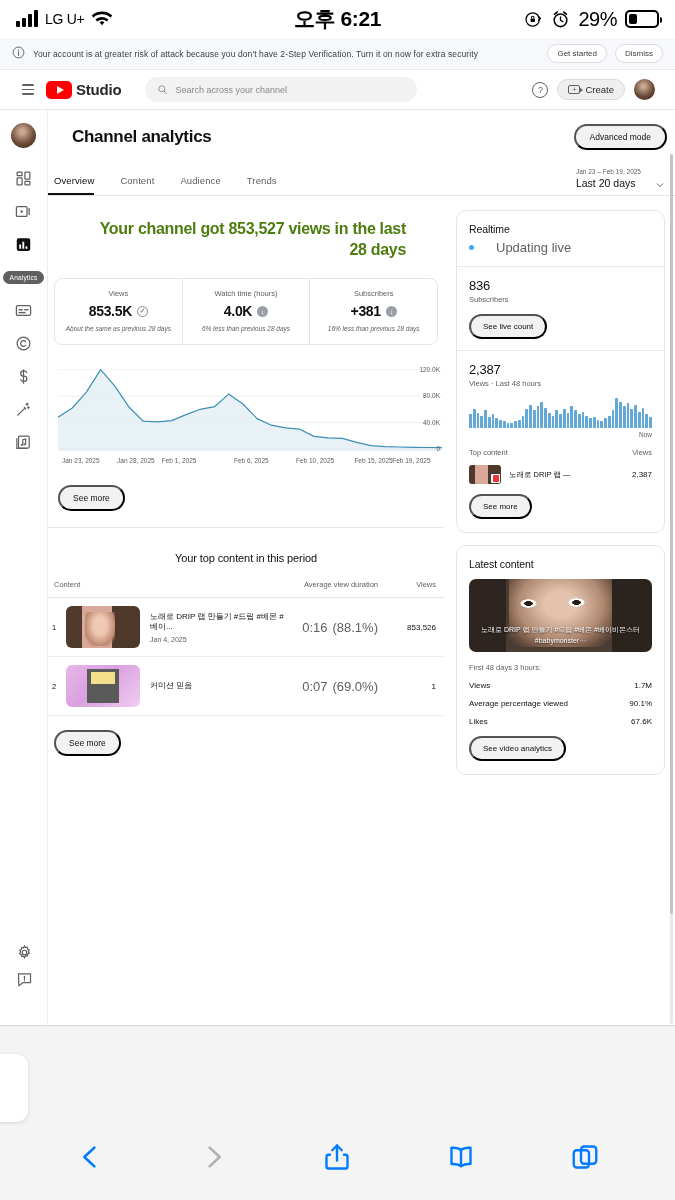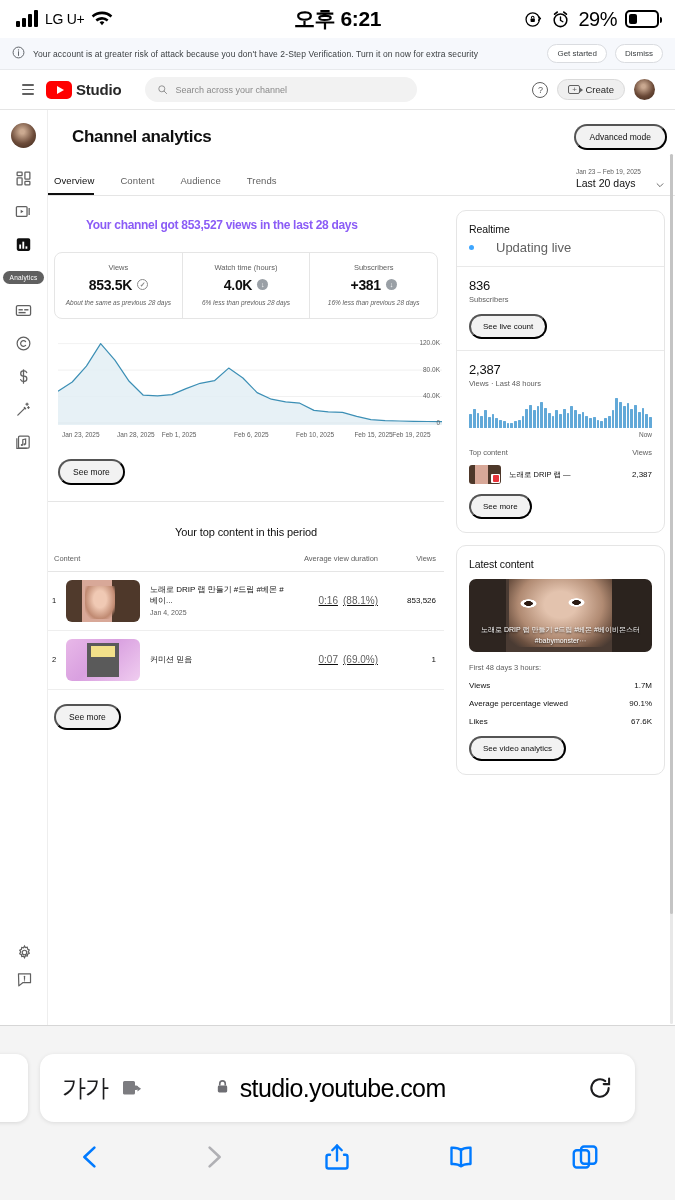--- a/index.html
+++ b/index.html
@@ -144,21 +144,21 @@
   .dr-small { font-size: 6.5px; color: #606060; margin-bottom: 2px; }
   .dr-main { font-size: 10.5px; color: #0f0f0f; }
   .chev { width: 10px; height: 10px; color:#606060; margin-bottom: 3px;}
 
   
   .content-grid { display: flex; gap: 12px; padding: 0 10px 0 0; }
   .col-left { flex: 1; padding-left: 0; }
   .col-right { width: 209px; flex-shrink: 0; padding-top: 14px; }
 
   .hero-head {
-    text-align: left; font-size: 12px; font-weight: 700; color: #8b5cf6;
+    text-align: right; font-size: 16px; font-weight: 700; color: #4d7c0f;
     line-height: 1.32; padding: 22px 38px 18px 38px; letter-spacing: -.3px;
   }
 
   
   .metrics { display: flex; border: 1px solid #e5e5e5; border-radius: 8px;
              margin: 0 6px; overflow: hidden; background:#fff;}
   .metric { flex: 1; text-align: center; padding: 10px 4px 12px 4px;
             border-right: 1px solid #e5e5e5; }
   .metric:last-child { border-right: none; }
   .m-label { font-size: 7.5px; color: #606060; margin-bottom: 5px; }
@@ -200,21 +200,21 @@
   .thumb.t1::after{content:"";position:absolute;left:26%;top:14%;width:40%;height:80%;
     background: radial-gradient(ellipse at 50% 40%, #f0c9b4 30%, #c08a72 70%, transparent 85%);}
   .thumb.t2 { background: linear-gradient(135deg,#e8b8e8 0%,#d9a0e0 45%,#f0cdf0 100%); }
   .thumb.t2::after{content:"";position:absolute;left:28%;top:10%;width:44%;height:80%;
     background:#5a5a5a;}
   .thumb.t2::before{content:"";position:absolute;left:34%;top:16%;width:32%;height:28%;
     background:#f2e08a; z-index:2;}
   .cellflex { display: flex; align-items: center; gap: 10px; }
   .v-title { font-size: 8px; color: #0f0f0f; line-height:1.3; }
   .v-date { font-size: 7px; color: #606060; margin-top: 3px; }
-  .td-avd { text-align: right; font-size: 10px; color: #0f0f0f; white-space: nowrap; text-decoration: underline;}
+  .td-avd { text-align: right; font-size: 13px; color: #0f0f0f; white-space: nowrap;}
   .td-avd span { color: #606060; margin-left: 5px; }
   .td-views { text-align: right; font-size: 8px; color: #0f0f0f; padding-right: 8px !important;}
 
   
   .panel { border: 1px solid #e5e5e5; border-radius: 10px; background: #fff;
            padding: 12px 12px 13px 12px; margin-bottom: 12px; }
   .p-title { font-size: 10.5px; color: #0f0f0f; margin-bottom: 5px; letter-spacing:-.1px;}
   .live { display: flex; align-items: center; gap: 22px; font-size: 13px; color: #606060; }
   .live-dot { width: 5px; height: 5px; border-radius: 50%; background: #3ea6ff; }
   .p-sep { border-top: 1px solid #e9e9e9; margin: 11px -12px 11px -12px; }
@@ -717,44 +717,20 @@
       </div>
 
       <div class="vscroll">
           <i></i>
         </div>
     </div>
   </div>
 
   <div class="safari">
     <div class="tab-peek"></div>
-    <div class="urlbar">
-      <span class="aa">가가</span>
-      <span class="puzzle">
-        <svg viewBox="0 0 24 24" fill="currentColor">
-            <path d="M3 5.5A1.5 1.5 0 014.5 4h9A1.5 1.5 0 0115 5.5v3h1.2a2.2 2.2 0 010 4.4H15v3a1.5 1.5 0 01-1.5 1.5h-9A1.5 1.5 0 013 16.4z"></path>
-            <path d="M17.5 9.2l3.6 2.6-3.6 2.6z"></path>
-          </svg>
-      </span>
-      <span class="lockwrap">
-        <span class="lock">
-          <svg viewBox="0 0 24 24" fill="currentColor">
-              <rect x="4.5" y="10.5" width="15" height="11" rx="2.2"></rect>
-              <path d="M7.6 10.5V7.4a4.4 4.4 0 018.8 0v3.1" fill="none" stroke="currentColor" stroke-width="2.6"></path>
-            </svg>
-        </span>
-        <span class="url">studio.youtube.com</span>
-      </span>
-      <span class="reload">
-        <svg viewBox="0 0 24 24" fill="none" stroke="currentColor" stroke-width="1.9" stroke-linecap="round">
-            <path d="M20 12a8 8 0 11-3.1-6.3"></path>
-            <path d="M20.4 3.2v5.2h-5"></path>
-          </svg>
-      </span>
-    </div>
     <div class="nav-row">
       <span class="nav-ic">
         <svg viewBox="0 0 24 24" fill="none" stroke="currentColor" stroke-width="2.1" stroke-linecap="round" stroke-linejoin="round">
             <path d="M15.5 4.5L7.5 12l8 7.5"></path>
           </svg>
       </span>
       <span class="nav-ic dim">
         <svg viewBox="0 0 24 24" fill="none" stroke="currentColor" stroke-width="2.1" stroke-linecap="round" stroke-linejoin="round">
             <path d="M8.5 4.5l8 7.5-8 7.5"></path>
           </svg>

